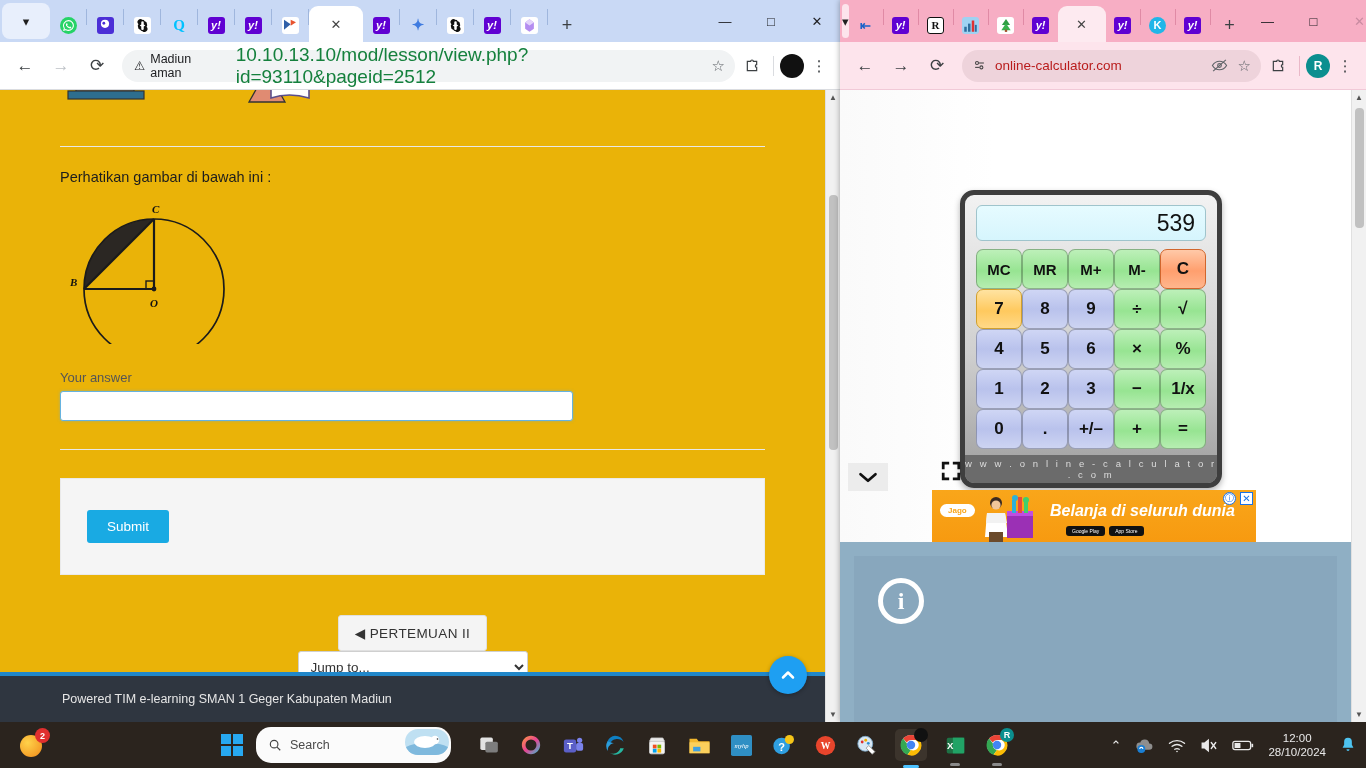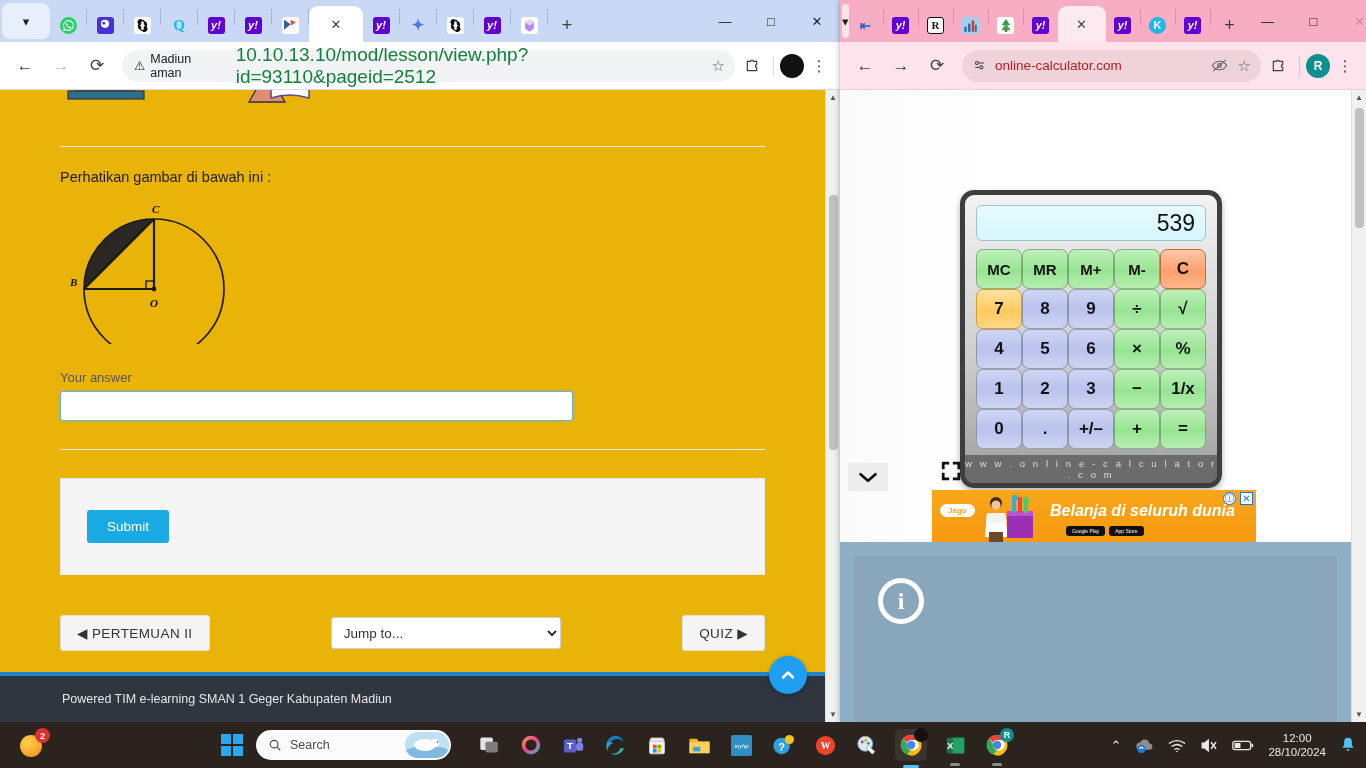--- a/index.html
+++ b/index.html
@@ -107,21 +107,21 @@
 
   .submit-panel {
     margin-top:28px; background:#f5f5f5; border:1px solid #eaeaea;
     height:97px; display:flex; align-items:center; padding-left:26px;
   }
   .submit-btn {
     background:#19aae3; color:#fff; border:none; border-radius:3px;
     padding:9px 20px; font-size:13.5px; cursor:pointer;
   }
 
-  .navrow { margin-top:40px; display:flex; align-items:center; }
+  .navrow { margin-top:40px; display:flex; align-items:center;flex-direction:column; }
   .navbtn-grey {
     background:#f4f4f4; border:1px solid #e0e0e0; border-radius:3px;
     padding:9px 16px; font-size:13.5px; color:#333; letter-spacing:.4px;
   }
   .jump-select {
     margin-left:auto; margin-right:auto; width:230px; height:32px;
     border:1px solid #cfcfcf; border-radius:3px; background:#fff;
     font-size:13.5px; color:#333; padding-left:8px;
     font-family:"Liberation Sans", sans-serif;
   }
@@ -279,21 +279,21 @@
 
   
   #taskbar {
     position:absolute; left:0; bottom:0; width:1366px; height:46px;
     background:#2b241e; display:flex; align-items:center;
   }
   .tb-left { position:absolute; left:18px; bottom:8px; }
   .tb-center { position:absolute; left:218px; display:flex; align-items:center; gap:10px; }
   .tb-start { width:28px; height:28px; display:flex; align-items:center; justify-content:center; }
   .search-pill {
-    width:195px; height:30px; background:#fbfbfb; border-radius:15px;
+    width:195px; height:36px; background:#fbfbfb; border-radius:15px;
     display:flex; align-items:center; padding-left:12px; gap:8px;
     font-size:12.5px; color:#4a4a4a; position:relative; overflow:hidden;
   }
   .tb-icons { display:flex; align-items:center; gap:14px; margin-left:14px; }
   .tb-icon { width:28px; height:28px; position:relative; display:flex;
     align-items:center; justify-content:center; }
   .tb-icon.active-bg { background:#3c342c; border-radius:5px; }
   .tb-underline { position:absolute; bottom:-7px; left:50%; transform:translateX(-50%);
     width:16px; height:3px; border-radius:2px; background:#4cc2ff; }
   .tb-underline.dim { background:#8a8a8a; width:10px; }

